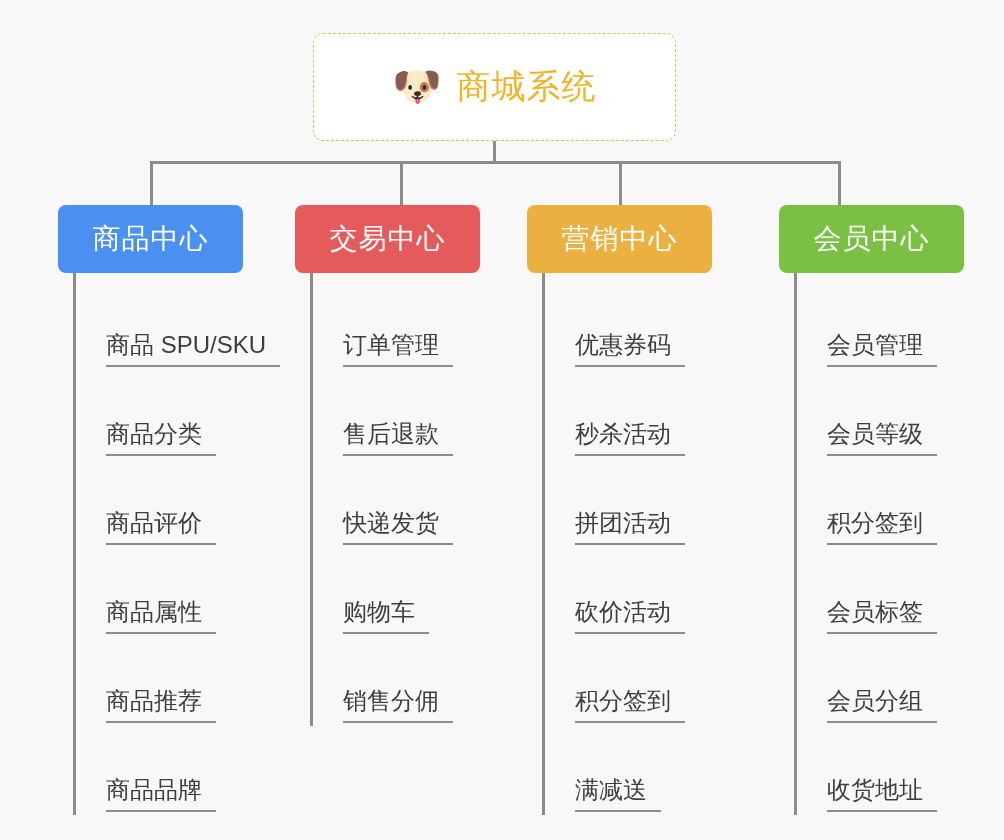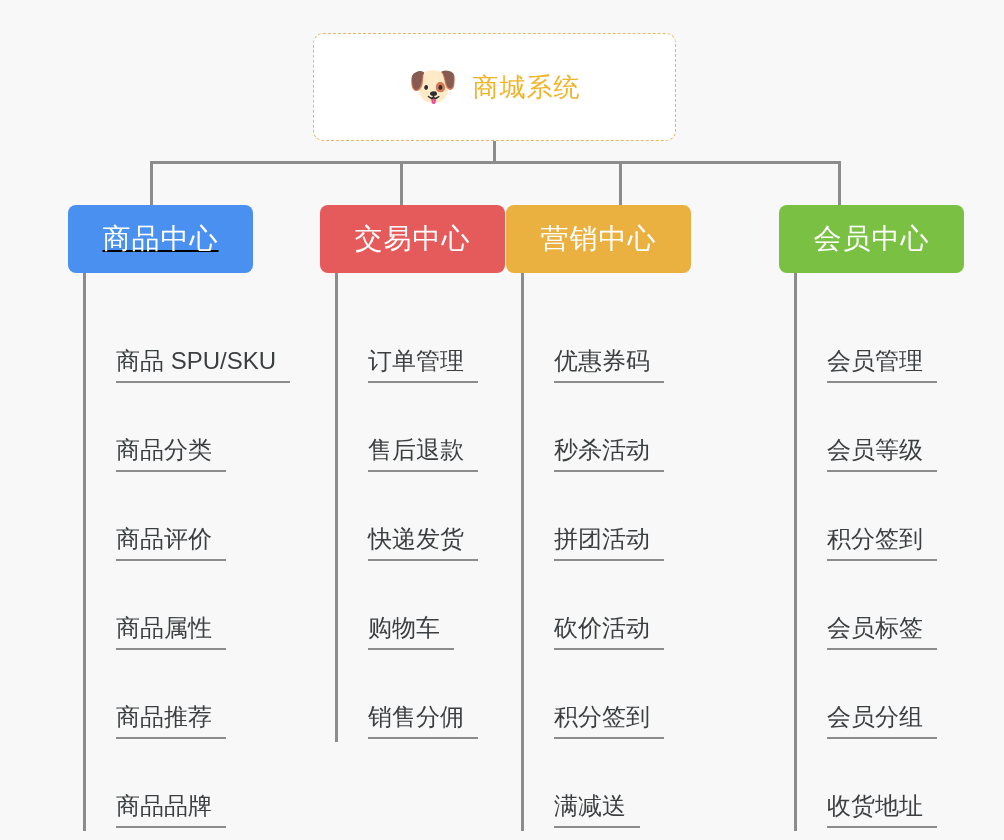--- a/index.html
+++ b/index.html
@@ -36,21 +36,21 @@
     justify-content: center;
     gap: 14px;
   }
   .root-emoji {
     font-size: 40px;
     line-height: 1;
     display: block;
     margin-top: -2px;
   }
   .root-title {
-    font-size: 26px;
+    font-size: 34px;
     color: #f0b429;
     letter-spacing: 1px;
     white-space: nowrap;
   }
 
   
   .conn {
     position: absolute;
     background: #8c8c8c;
   }
@@ -88,21 +88,21 @@
     font-size: 28px;
     letter-spacing: 1px;
     white-space: nowrap;
   }
 
   
   .leaf-list {
     position: relative;
     margin-left: 15px;
     border-left: 3px solid #8c8c8c;
-    padding-top: 24px;
+    padding-top: 8px;
   }
   .leaf-item {
     display: block;
     height: 89px;
     box-sizing: border-box;
     position: relative;
   }
   .leaf-label {
     position: absolute;
     left: 30px;
@@ -129,21 +129,21 @@
   <div class="conn conn-bus"></div>
 
   <div id="drops">
       <div class="conn conn-drop" style="left: 150px;"></div>
       <div class="conn conn-drop" style="left: 400px;"></div>
       <div class="conn conn-drop" style="left: 619px;"></div>
       <div class="conn conn-drop" style="left: 838px;"></div>
     </div>
 
   <div id="columns">
-      <div class="column" style="left: 68px; width: 185px; text-decoration: underline;">
+      <div class="column" style="left: 58px; width: 185px;">
         <div class="col-header" style="background: rgb(74, 144, 240);">
           <span>商品中心</span>
         </div>
         <div class="leaf-list">
           <div class="leaf-item">
             <span class="leaf-label">商品 SPU/SKU</span>
           </div>
           <div class="leaf-item">
             <span class="leaf-label">商品分类</span>
           </div>
@@ -154,21 +154,21 @@
             <span class="leaf-label">商品属性</span>
           </div>
           <div class="leaf-item">
             <span class="leaf-label">商品推荐</span>
           </div>
           <div class="leaf-item">
             <span class="leaf-label">商品品牌</span>
           </div>
         </div>
       </div>
-      <div class="column" style="left: 320px; width: 185px;">
+      <div class="column" style="left: 295px; width: 185px;">
         <div class="col-header" style="background: rgb(229, 91, 91);">
           <span>交易中心</span>
         </div>
         <div class="leaf-list">
           <div class="leaf-item">
             <span class="leaf-label">订单管理</span>
           </div>
           <div class="leaf-item">
             <span class="leaf-label">售后退款</span>
           </div>
@@ -176,21 +176,21 @@
             <span class="leaf-label">快递发货</span>
           </div>
           <div class="leaf-item">
             <span class="leaf-label">购物车</span>
           </div>
           <div class="leaf-item">
             <span class="leaf-label">销售分佣</span>
           </div>
         </div>
       </div>
-      <div class="column" style="left: 506px; width: 185px;">
+      <div class="column" style="left: 527px; width: 185px;">
         <div class="col-header" style="background: rgb(234, 176, 64);">
           <span>营销中心</span>
         </div>
         <div class="leaf-list">
           <div class="leaf-item">
             <span class="leaf-label">优惠券码</span>
           </div>
           <div class="leaf-item">
             <span class="leaf-label">秒杀活动</span>
           </div>

